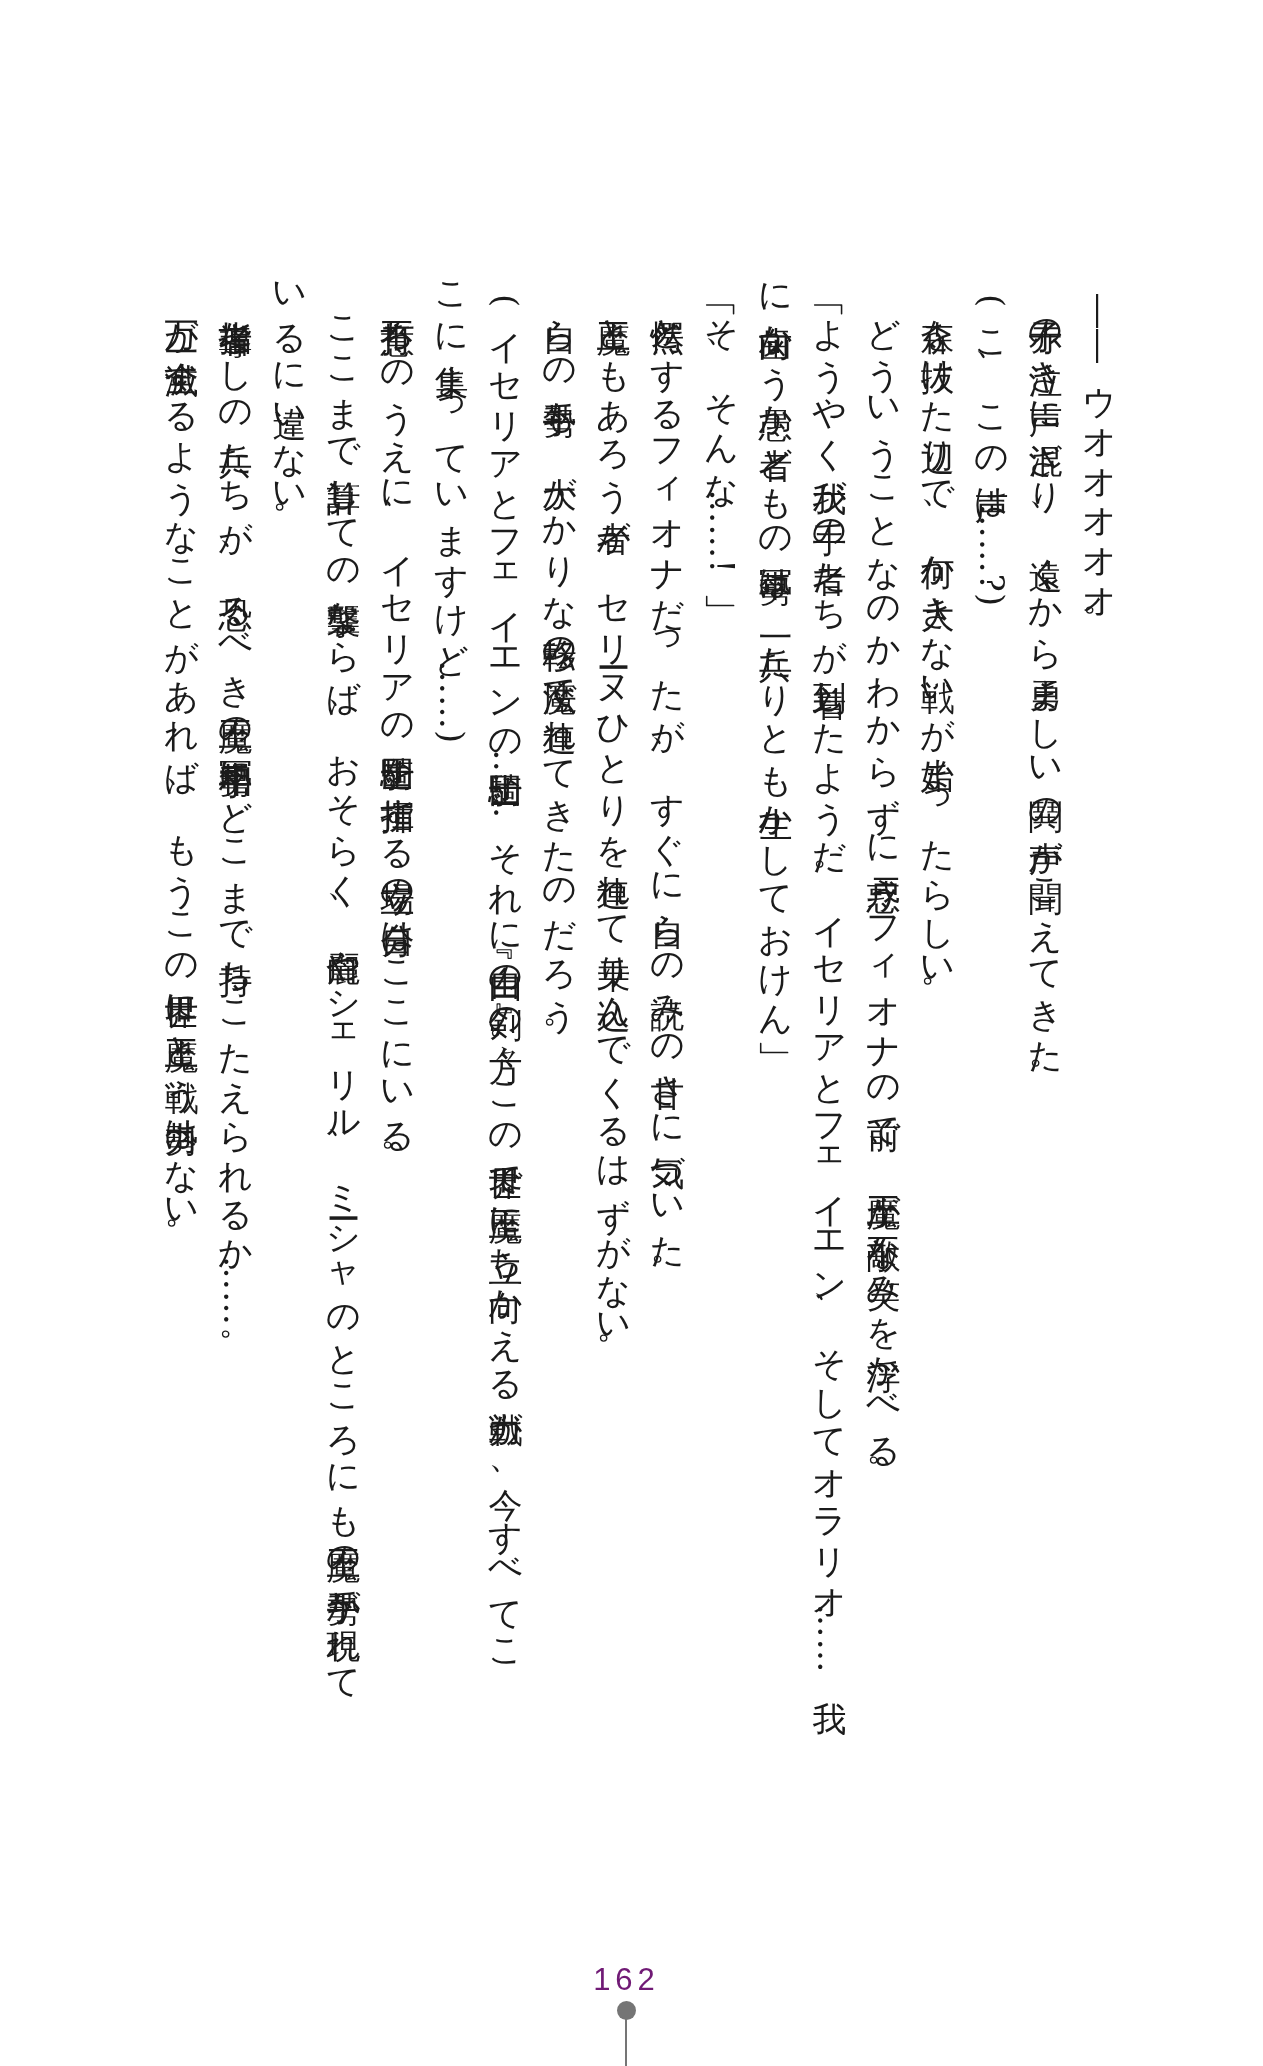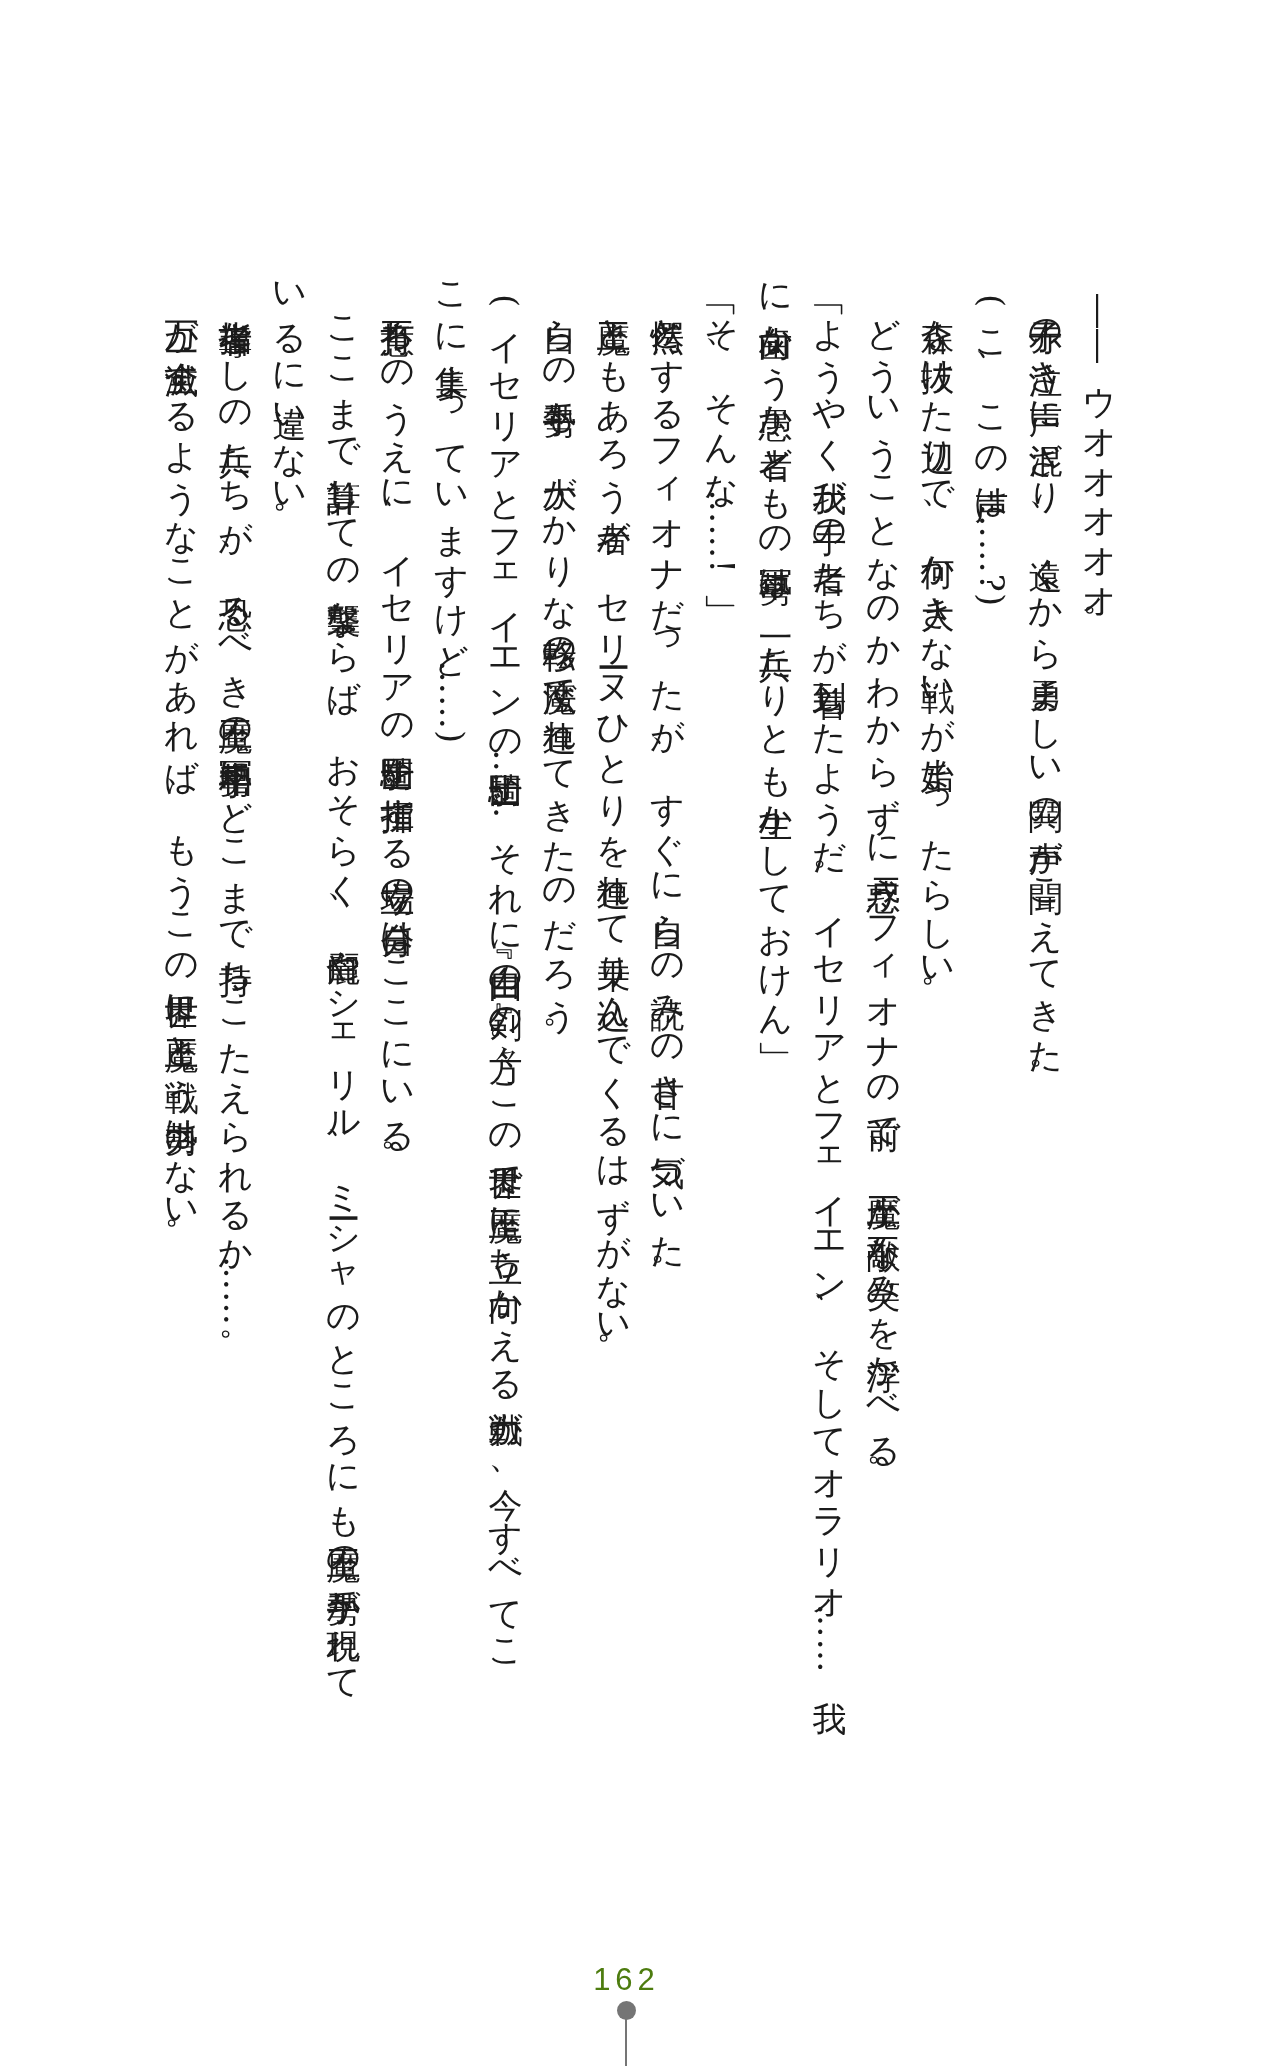--- a/index.html
+++ b/index.html
@@ -39,21 +39,21 @@
   .footer-page-number {
     position: absolute;
     top: 1964px;
     left: 0;
     width: 1253px; 
     text-align: center;
     font-family: "Liberation Sans", "DejaVu Sans", sans-serif;
     font-size: 31px;
     line-height: 1;
     letter-spacing: 5px;
-    color: #4d7c0f;
+    color: #701a75;
   }
   .footer-dot {
     position: absolute;
     left: 617px;
     top: 2001px;
     width: 19px;
     height: 19px;
     border-radius: 50%;
     background: #757575;
   }

